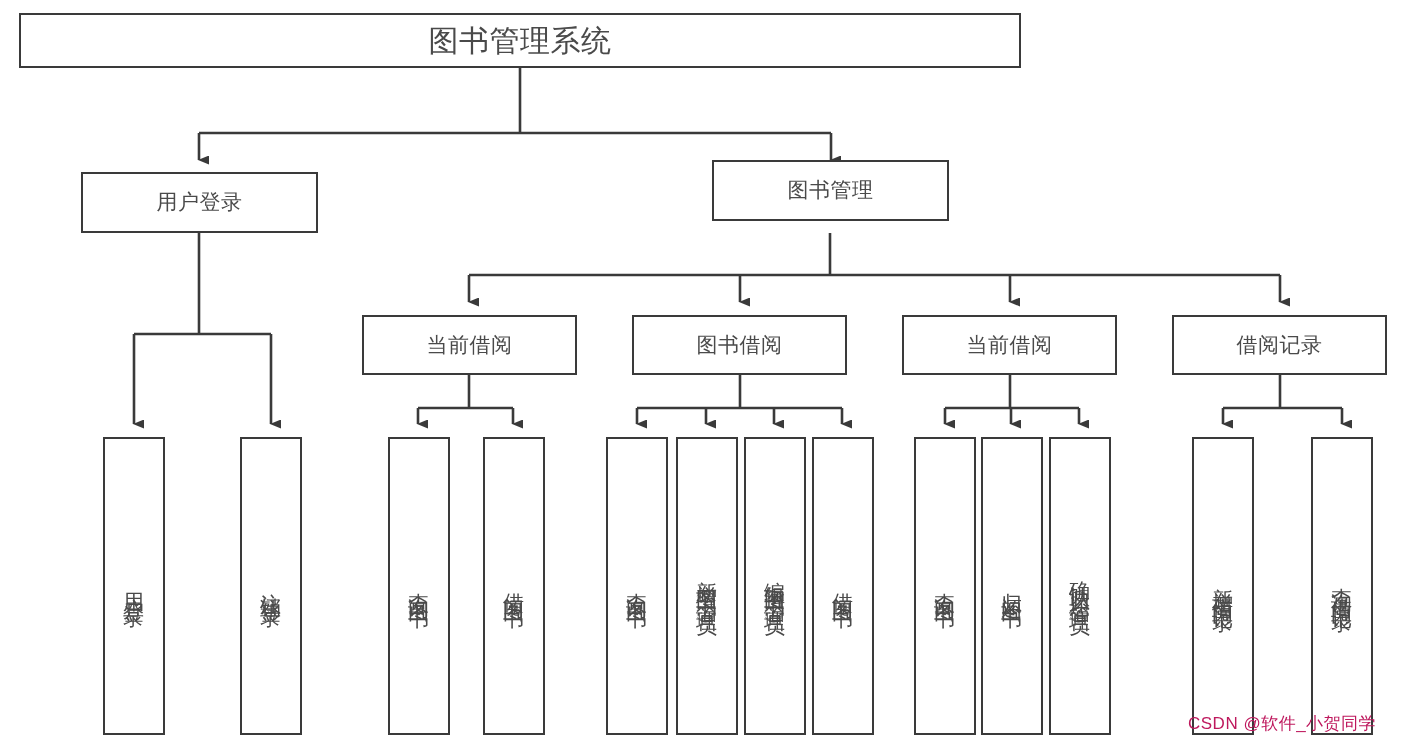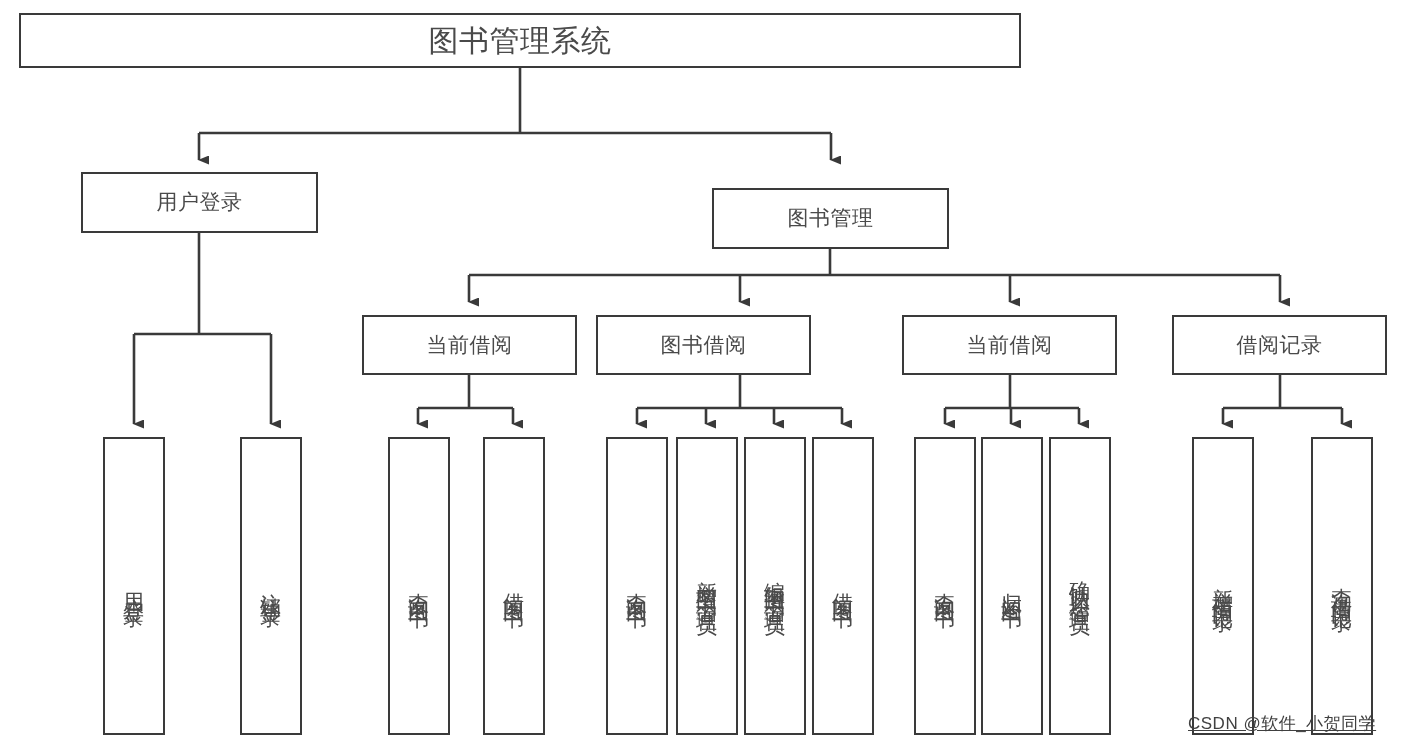--- a/index.html
+++ b/index.html
@@ -61,24 +61,23 @@
     font-size: 21px;
     line-height: 1.0;
     letter-spacing: 5px;
     white-space: nowrap;
   }
   .watermark {
     position: absolute;
     left: 1188px;
     top: 712px;
     font-size: 17px;
-    color: #404040;
+    color: #be185d;
     white-space: nowrap;
     letter-spacing: 0.5px;
-    text-decoration: underline;
   }
 </style>
 </head>
 <body>
 
 <div id="canvas">
 
   <svg class="edges" viewBox="0 0 1405 747">
     <defs>
       <marker id="arrow" markerWidth="10" markerHeight="11" refX="4.5" refY="10" orient="auto" markerUnits="userSpaceOnUse">
@@ -129,28 +128,28 @@
     </g>
   </svg>
 
   <div class="node root horiz" style="left:19px; top:13px; width:1002px; height:55px;">
     <span class="lbl">图书管理系统</span>
   </div>
 
   <div class="node horiz" style="left:81px; top:172px; width:237px; height:61px;">
     <span class="lbl">用户登录</span>
   </div>
-  <div class="node horiz" style="left:712px; top:188px; width:237px; height:61px;">
+  <div class="node horiz" style="left:712px; top:160px; width:237px; height:61px;">
     <span class="lbl">图书管理</span>
   </div>
 
   <div class="node horiz" style="left:362px; top:315px; width:215px; height:60px;">
     <span class="lbl">当前借阅</span>
   </div>
-  <div class="node horiz" style="left:596px; top:315px; width:215px; height:60px;">
+  <div class="node horiz" style="left:632px; top:315px; width:215px; height:60px;">
     <span class="lbl">图书借阅</span>
   </div>
   <div class="node horiz" style="left:1172px; top:315px; width:215px; height:60px;">
     <span class="lbl">借阅记录</span>
   </div>
   <div class="node horiz" style="left:902px; top:315px; width:215px; height:60px;">
     <span class="lbl">当前借阅</span>
   </div>
 
   <div class="node vert" style="left:103px; top:437px; width:62px; height:298px;">

